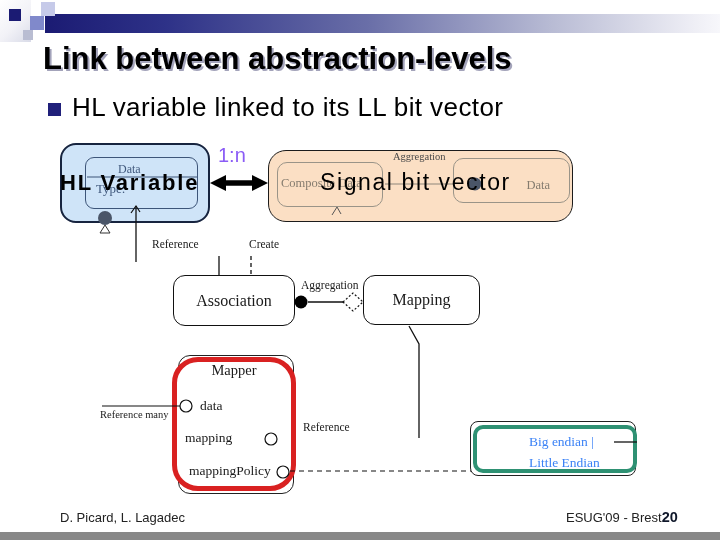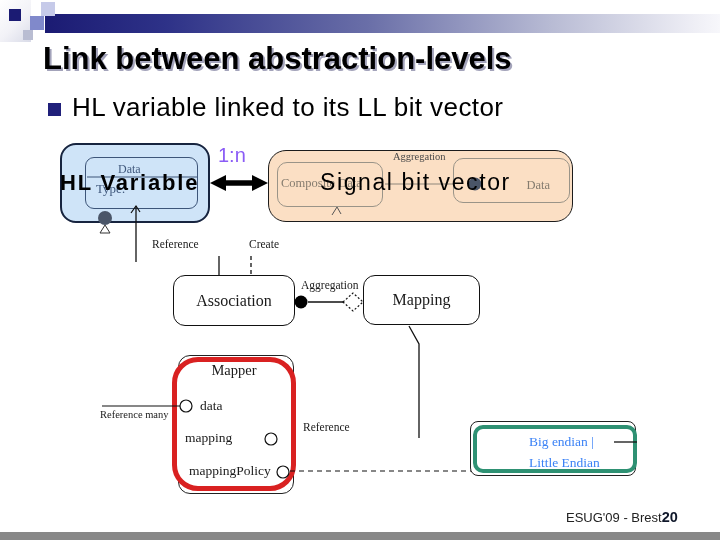--- a/index.html
+++ b/index.html
@@ -165,18 +165,19 @@
 
     <line x1="290" y1="471" x2="471" y2="471" stroke="#111" stroke-width="1.2" stroke-dasharray="5 4"></line>
 
     <line x1="614" y1="442" x2="637" y2="442" stroke="#111" stroke-width="1.3"></line>
   </svg>
 
   <div class="hl-overlay">HL Variable</div>
   <div class="mult">1:n</div>
   <div class="sig-overlay">Signal bit vector</div>
 
+  <div class="footer-left">D. Picard, L. Lagadec</div>
   <div class="footer-right">
     <span class="conf">ESUG'09 - Brest</span>
     <span class="pageno">20</span>
   </div>
 
 </div>
 
 </body></html>

